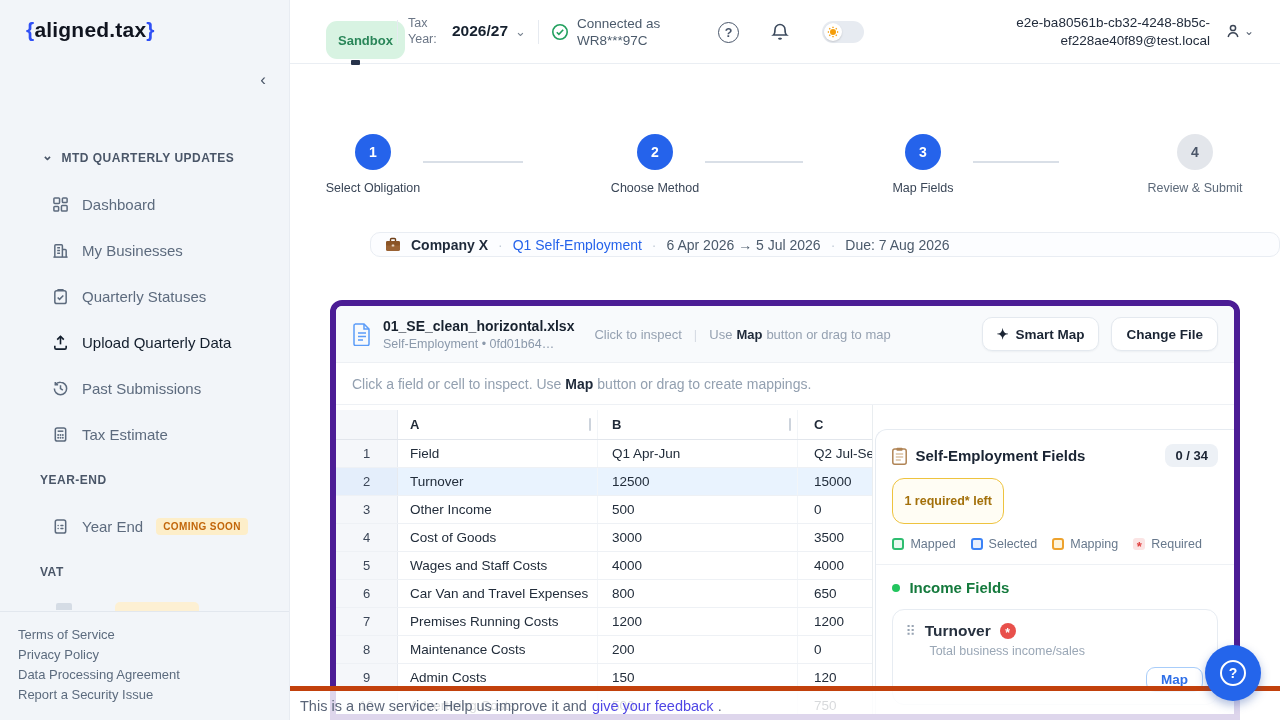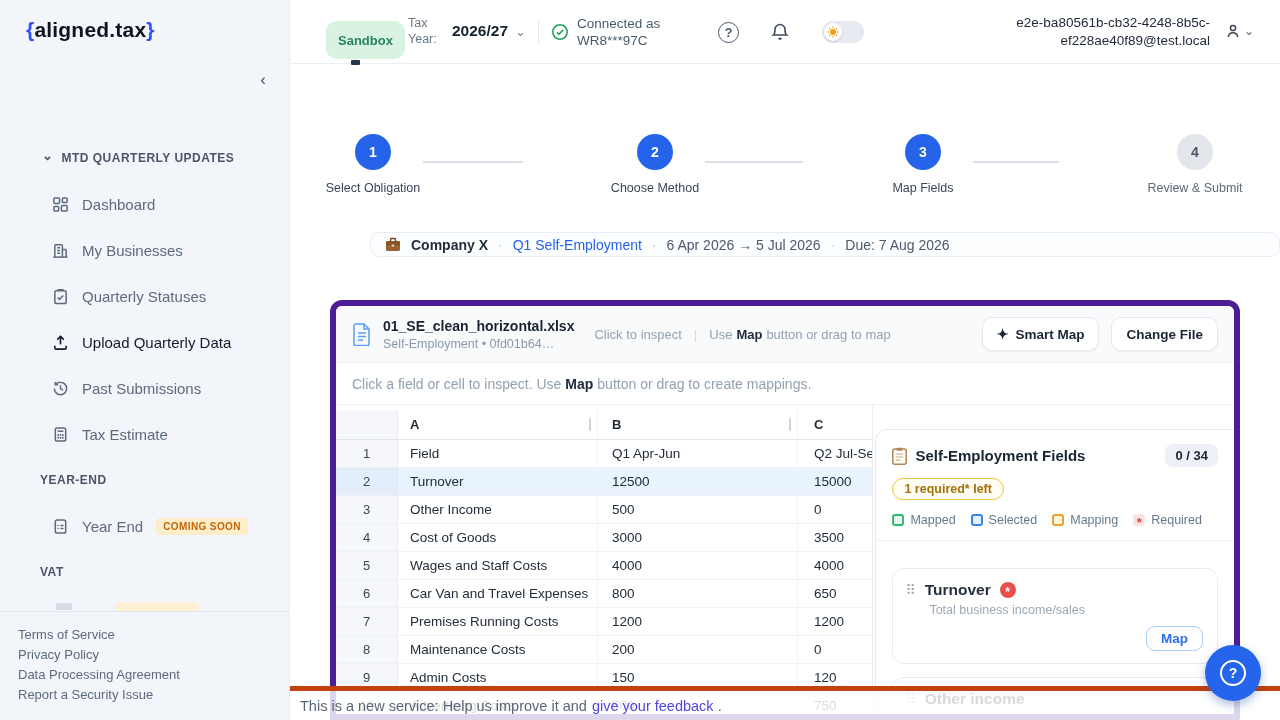--- a/index.html
+++ b/index.html
@@ -97,21 +97,21 @@
   .tr.sel .td { background:#e9f3fe; }
   .tr.sel .td.num { background:#e4eefb; }
 
   .fields-panel { width:363px; margin-left:2px; margin-top:24px; background:#fff; border:1px solid #e6ebf1;
                   border-right:none; border-radius:12px 0 0 0; overflow:hidden; }
   .fp-head { padding:14px 16px 0 16px; border-bottom:1px solid #eef1f5; padding-bottom:13px; }
   .fp-title-row { display:flex; align-items:center; gap:8px; }
   .fp-title { font-size:15px; font-weight:700; color:#1a2433; flex:1; }
   .fp-count { background:#edf1f6; border-radius:8px; padding:4px 10px; font-size:13px; font-weight:600; color:#1b2433;text-align:center; }
   .fp-required-pill { display:inline-flex; margin-top:11px; border:1px solid #eec33f; background:#fffdf4;
-                      color:#a3700a; font-size:12.5px; font-weight:600; border-radius:12px; padding:3px 11px; }
+                      color:#a3700a; font-size:12.5px; font-weight:600; border-radius:12px; padding:15px 11px; }
   .fp-legend { display:flex; align-items:center; gap:15px; margin-top:13px; }
   .leg { display:flex; align-items:center; gap:6px; font-size:12.5px; color:#67788c; }
   .sq { width:12px; height:12px; border-radius:3px; }
   .sq.mapped { background:#e9f9f0; border:2px solid #2ebd70; }
   .sq.selected { background:#e7effd; border:2px solid #3b82f6; }
   .sq.mapping { background:#fdf4dd; border:2px solid #eda22d; }
   .sq.required { background:#fbe4e4; border:none; color:#e0403f; font-size:13px; font-weight:700;
                  display:flex; align-items:center; justify-content:center; line-height:0; padding-top:5px; }
   .fp-scroll { padding:14px 16px; }
   .income-head { display:flex; align-items:center; gap:9px; }
@@ -470,20 +470,24 @@
                   <span>Mapping</span>
                 </div>
               <div class="leg">
                   <span class="sq required">*</span>
                   <span>Required</span>
                 </div>
             </div>
           </div>
 
           <div class="fp-scroll">
+            <div class="income-head">
+              <span class="income-dot"></span>
+              <span class="income-title">Income Fields</span>
+            </div>
 
             <div class="field-card">
               <div class="fc-title-row">
                 <span class="drag">⠿</span>
                 <span class="fc-name">Turnover</span>
                 <span class="req-dot">*</span>
               </div>
               <div class="fc-desc">Total business income/sales</div>
               <div class="fc-maprow">
                 <button class="map-btn">Map</button>

